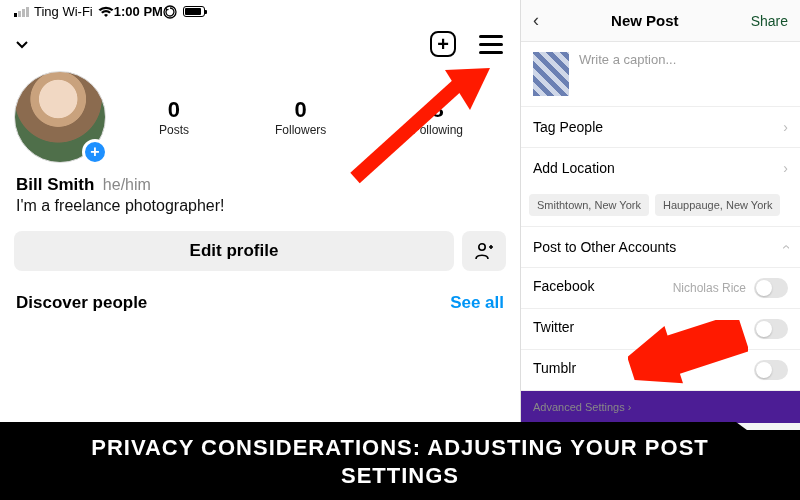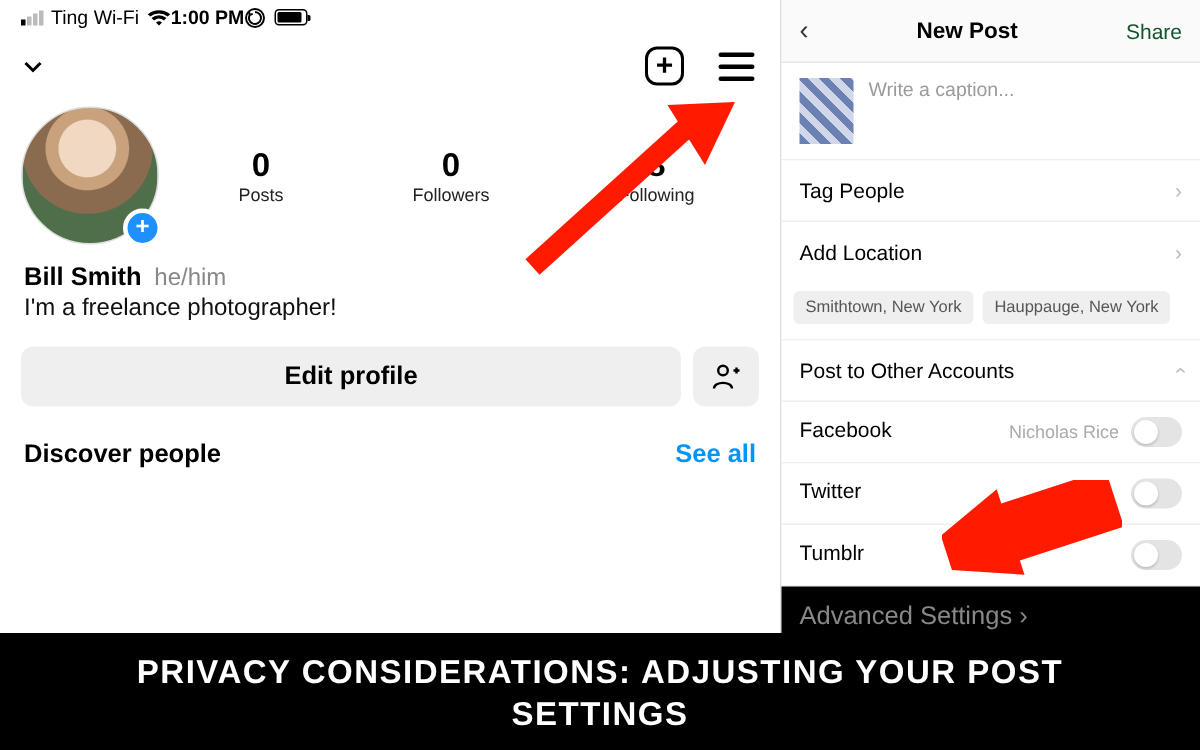--- a/index.html
+++ b/index.html
@@ -62,21 +62,21 @@
   .np-item { display:flex; justify-content:space-between; align-items:flex-end; padding:12px 12px; background:#fff; border-bottom:1px solid #eee; font-size:14px;}
   .chev { color:#bbb; font-size:14px;}
   .loc-chips { display:flex; gap:6px; padding:6px 8px 10px; background:#fff; border-bottom:1px solid #eee; overflow:hidden;}
   .chip { background:#efefef; border-radius:4px; padding:5px 8px; font-size:11px; color:#555; white-space:nowrap;}
 
   .social-row { display:flex; justify-content:space-between; align-items:flex-start; padding:10px 12px; background:#fff; border-bottom:1px solid #eee; font-size:14px;}
   .social-right { display:flex; align-items:center; gap:8px; color:#aaa; font-size:12px;}
   .toggle { width:34px; height:20px; background:#e4e4e4; border-radius:20px; position:relative;}
   .toggle::after { content:""; position:absolute; left:2px; top:2px; width:16px; height:16px; background:#fff; border-radius:50%; box-shadow:0 1px 2px rgba(0,0,0,.2);}
 
-  .adv { padding:10px 12px; font-size:17px; color:#888; background:#000000;}
+  .adv { padding:10px 12px; font-size:11px; color:#888; background:#4c1d95;}
 
   
   .arrow1 { position:absolute; left:335px; top:68px; width:160px; height:120px; pointer-events:none;}
   .arrow2 { position:absolute; left:628px; top:320px; width:120px; height:80px; pointer-events:none;}
 
   
   .banner { position:absolute; left:0; bottom:0; width:800px; height:78px; }
   .banner-bg { position:absolute; inset:0; background:#000; clip-path: polygon(0 0, 92% 0, 100% 60%, 100% 100%, 0 100%); }
   .banner-text { position:relative; color:#fff; font-weight:800; letter-spacing:1px; text-align:center; padding:12px 40px 0; font-size:22px; line-height:1.25;}
 </style>

